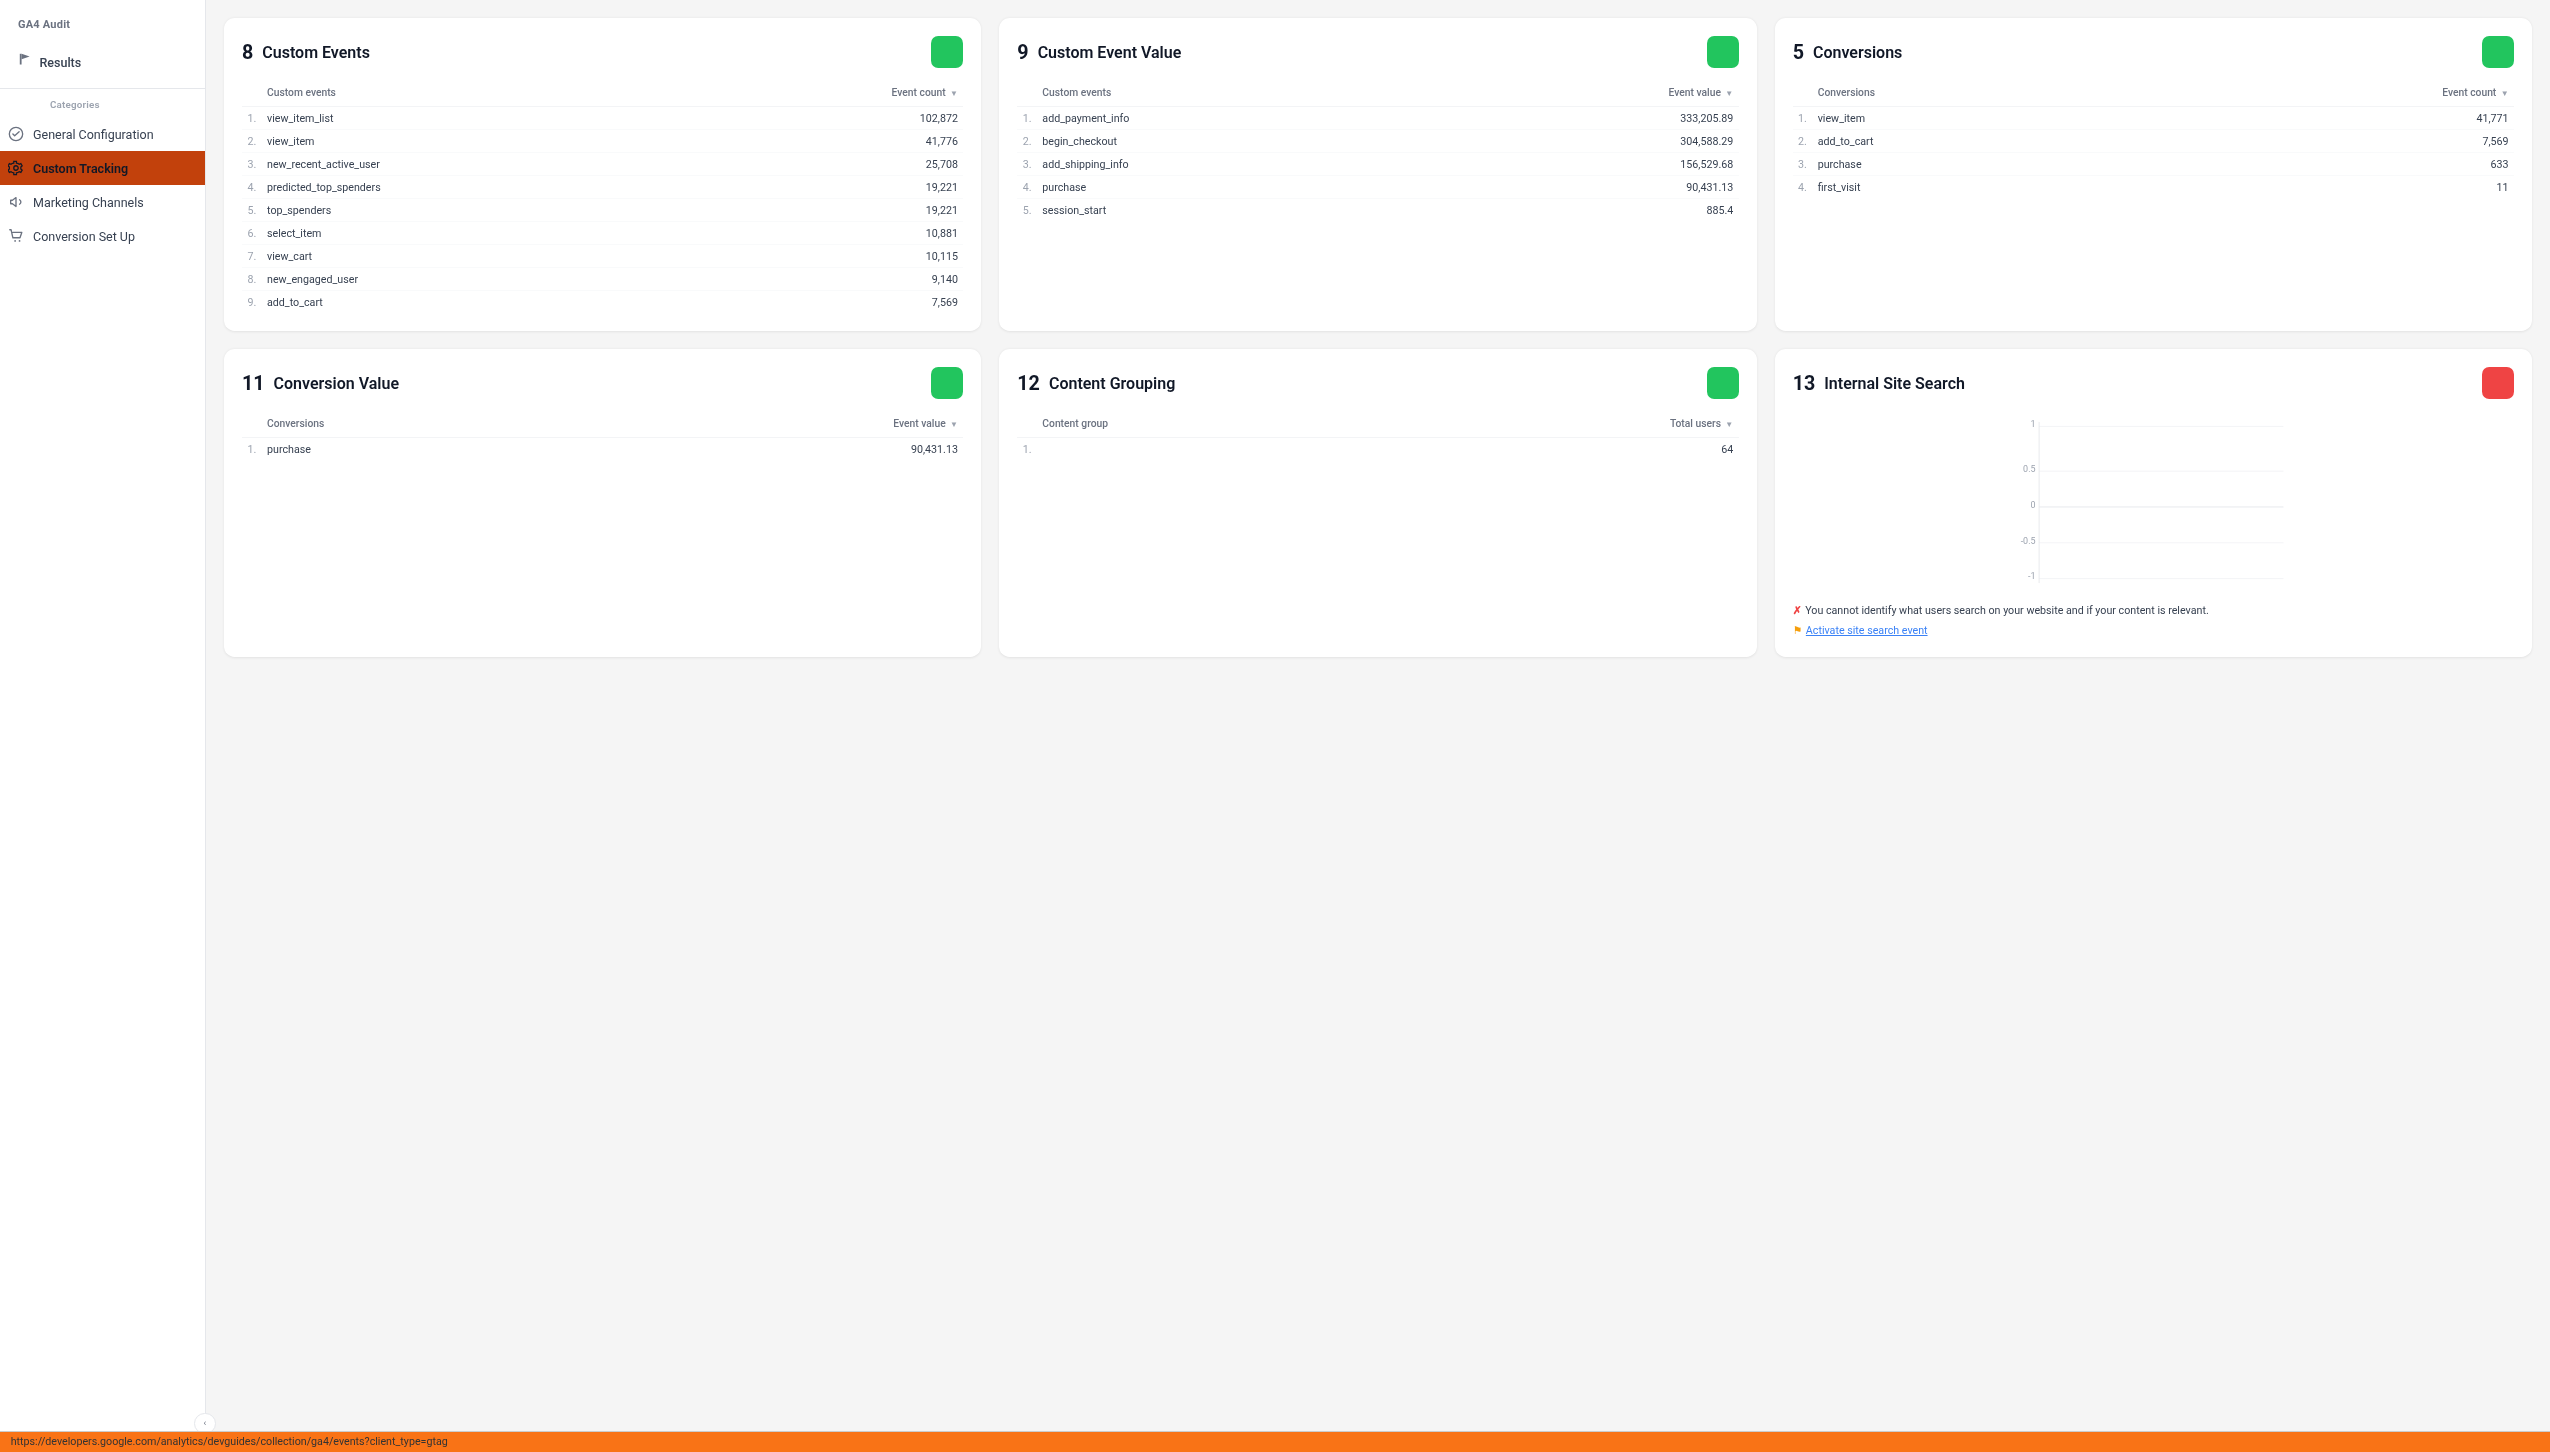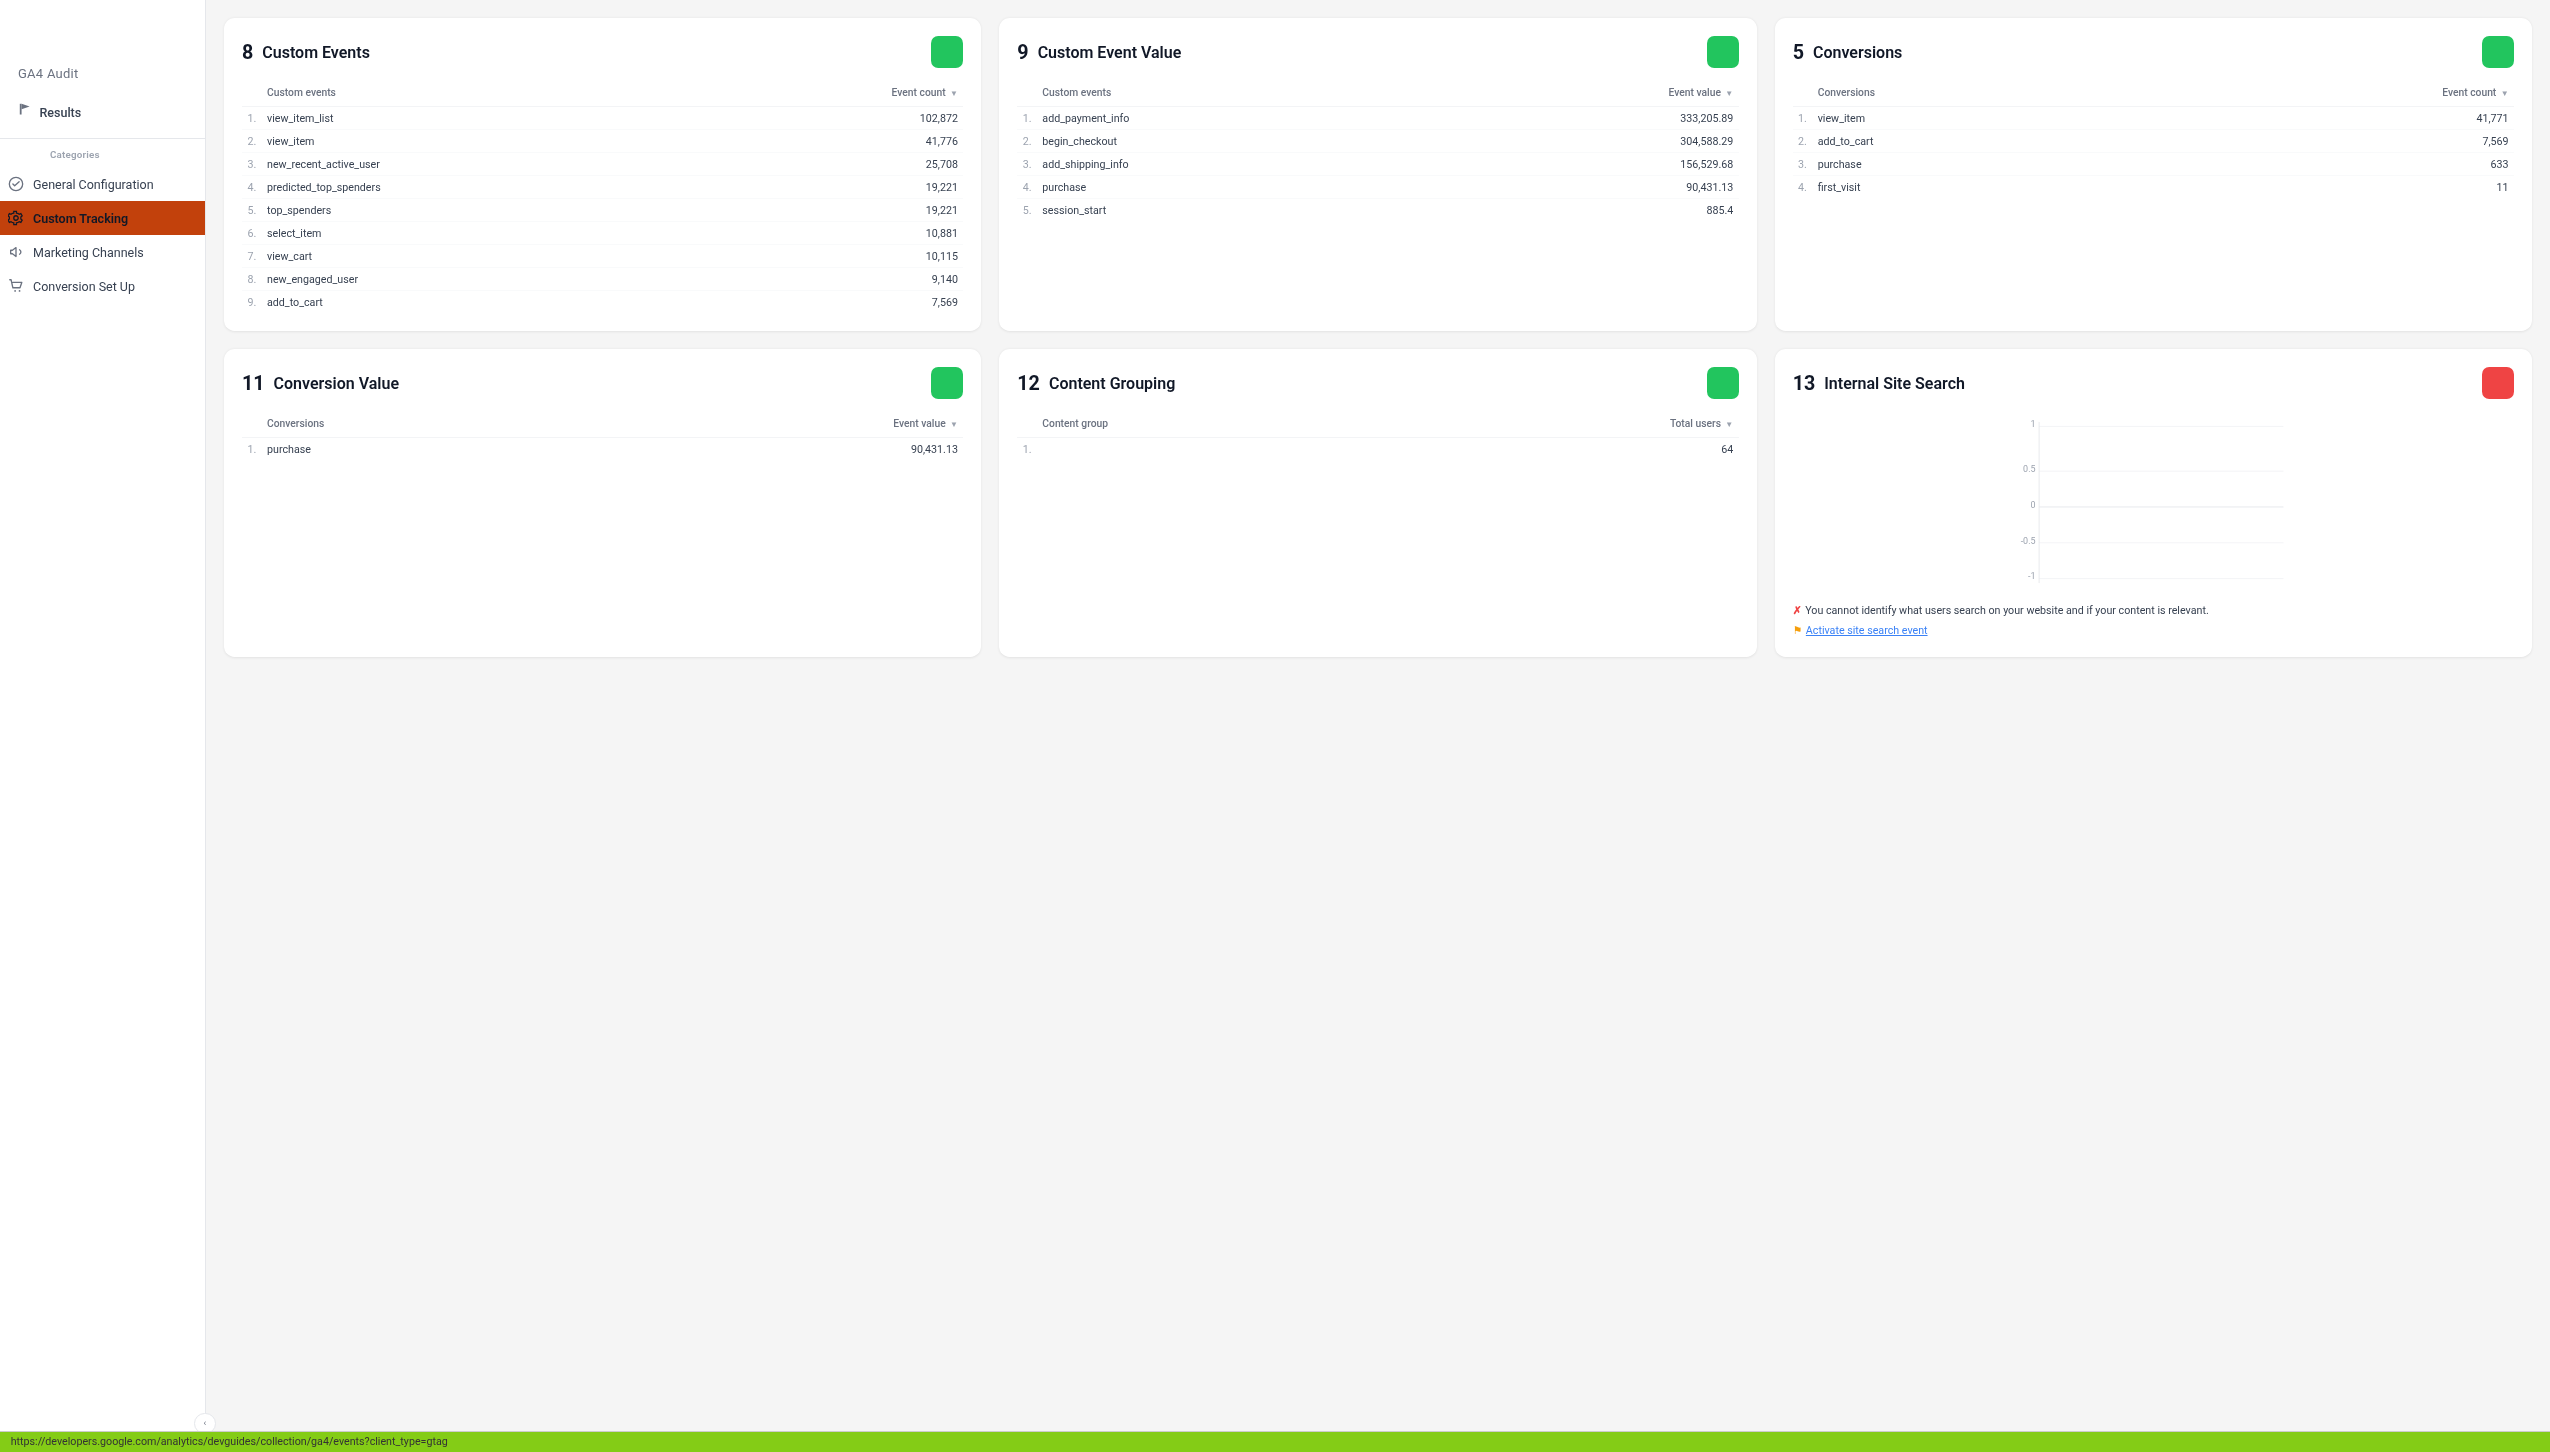--- a/index.html
+++ b/index.html
@@ -17,26 +17,25 @@
       width: 206px;
       min-width: 206px;
       background: #fff;
       border-right: 0.9px solid #e5e7eb;
       display: flex;
       flex-direction: column;
       padding: 18px 0;
       position: relative;
     }
     .sidebar-title {
-      font-size: 13px;
-      font-weight: 400;
+      font-size: 11px;
+      font-weight: 700;
       color: #6b7280;
       padding: 0 18px 14.3px;
       letter-spacing: 0.02em;
-      margin-top: 48px;
     }
     .sidebar-results {
       display: flex;
       align-items: flex-end;
       gap: 7.2px;
       padding: 7.2px 18px;
       color: #374151;
       font-size: 12.5px;
       font-weight: 500;
     }
@@ -91,21 +90,21 @@
       justify-content: center;
       cursor: pointer;
       font-size: 9px;
       color: #6b7280;
     }
     .url-bar {
       position: fixed;
       bottom: 0;
       left: 0;
       right: 0;
-      background: #84cc16;
+      background: #f97316;
       border-top: 0.9px solid #ccc;
       padding: 3.6px 10.7px;
       font-size: 10.7px;
       color: #333;
       z-index: 100;
     }
 
     
     .main-content {
       flex: 1;

